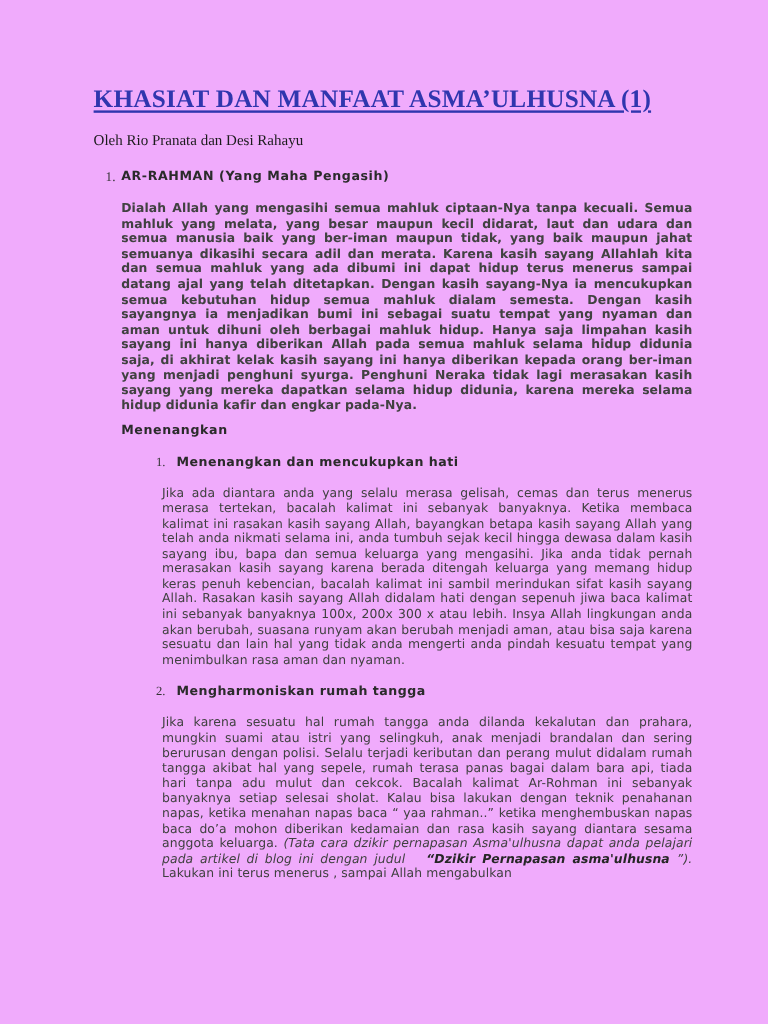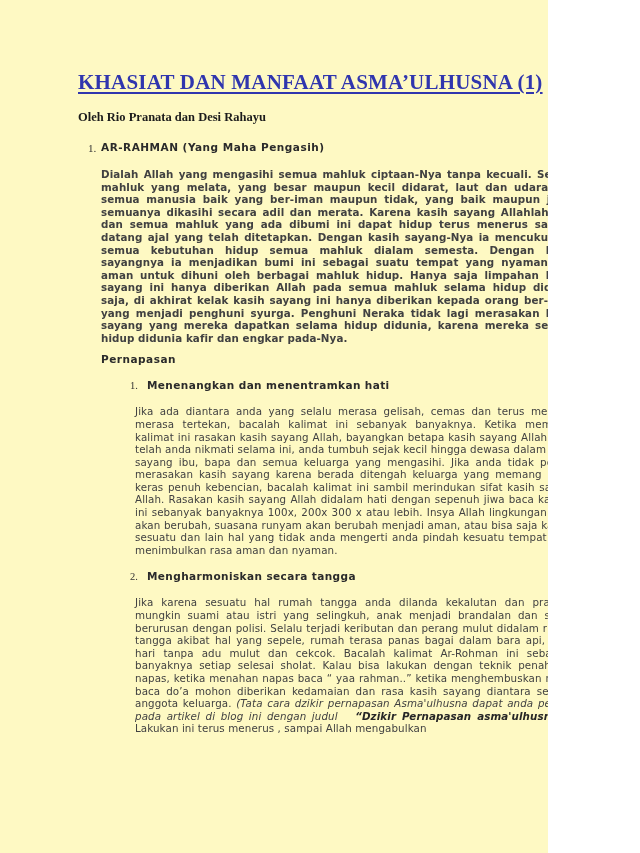--- a/index.html
+++ b/index.html
@@ -3,22 +3,22 @@
 <meta charset="utf-8">
 <style>
   html, body { margin: 0; padding: 0; }
   body {
     width: 640px; height: 853px;
     background: #ffffff;
     font-family: "DejaVu Sans", sans-serif;
   }
   .page {
     position: relative;
-    width: 548px; height: 853px;
-    background: #fef9c3;
+    width: 640px; height: 853px;
+    background: #f0abfc;
     overflow: hidden;
   }
   .content {
     position: absolute;
     left: 78px; top: 70px;
     width: 500px;
   }
   .doc-title {
     margin: 0;
     font-family: "Liberation Serif", serif;
@@ -27,21 +27,21 @@
     line-height: 24px;
     letter-spacing: 0.2px;
     color: #3036ae;
     text-decoration: underline;
     text-underline-offset: 3px;
     cursor: pointer;
   }
   .byline {
     margin-top: 16px;
     font-family: "Liberation Serif", serif;
-    font-weight: bold;
+    font-weight: normal;
     font-size: 12.5px;
     color: #1c1c1c;
   }
   .l1 { display: flex; margin-left: 10px; margin-top: 16px; }
   .l1-num {
     flex: none; width: 13px;
     font-family: "Liberation Serif", serif;
     font-size: 11px; color: #333333; padding-top: 1px;
   }
   .h-l1 {
@@ -86,30 +86,30 @@
 
     <div class="byline">Oleh Rio Pranata dan Desi Rahayu</div>
 
     <div class="l1">
       <div class="l1-num">1.</div>
       <div class="h-l1">AR-RAHMAN (Yang Maha Pengasih)</div>
     </div>
 
     <p class="para p-l1">Dialah Allah yang mengasihi semua mahluk ciptaan-Nya tanpa kecuali. Semua mahluk yang melata, yang besar maupun kecil didarat, laut dan udara dan semua manusia baik yang ber-iman maupun tidak, yang baik maupun jahat semuanya dikasihi secara adil dan merata. Karena kasih sayang Allahlah kita dan semua mahluk yang ada dibumi ini dapat hidup terus menerus sampai datang ajal yang telah ditetapkan. Dengan kasih sayang-Nya ia mencukupkan semua kebutuhan hidup semua mahluk dialam semesta. Dengan kasih sayangnya ia menjadikan bumi ini sebagai suatu tempat yang nyaman dan aman untuk dihuni oleh berbagai mahluk hidup. Hanya saja limpahan kasih sayang ini hanya diberikan Allah pada semua mahluk selama hidup didunia saja, di akhirat kelak kasih sayang ini hanya diberikan kepada orang ber-iman yang menjadi penghuni syurga. Penghuni Neraka tidak lagi merasakan kasih sayang yang mereka dapatkan selama hidup didunia, karena mereka selama hidup didunia kafir dan engkar pada-Nya.</p>
 
-    <div class="subhead">Pernapasan</div>
+    <div class="subhead">Menenangkan</div>
 
     <div class="l2">
       <div class="l2-num">1.</div>
-      <div class="h-l2">Menenangkan dan menentramkan hati</div>
+      <div class="h-l2">Menenangkan dan mencukupkan hati</div>
     </div>
 
     <p class="para p-l2"><span>Jika ada diantara anda yang selalu merasa gelisah, cemas dan terus menerus merasa tertekan, bacalah kalimat ini sebanyak banyaknya. Ketika membaca kalimat ini rasakan kasih sayang Allah, bayangkan betapa kasih sayang Allah yang telah anda nikmati selama ini, anda tumbuh sejak kecil hingga dewasa dalam kasih sayang ibu, bapa dan semua keluarga yang mengasihi. Jika anda tidak pernah merasakan kasih sayang karena berada ditengah keluarga yang memang hidup keras penuh kebencian, bacalah kalimat ini sambil merindukan sifat kasih sayang Allah. Rasakan kasih sayang Allah didalam hati dengan sepenuh jiwa baca kalimat ini sebanyak banyaknya 100x, 200x 300 x atau lebih. Insya Allah lingkungan anda akan berubah, suasana runyam akan berubah menjadi aman, atau bisa saja karena sesuatu dan lain hal yang tidak anda mengerti anda pindah kesuatu tempat yang menimbulkan rasa aman dan nyaman.</span></p>
 
     <div class="l2">
       <div class="l2-num">2.</div>
-      <div class="h-l2">Mengharmoniskan secara tangga</div>
+      <div class="h-l2">Mengharmoniskan rumah tangga</div>
     </div>
 
     <p class="para p-l2"><span>Jika karena sesuatu hal rumah tangga anda dilanda kekalutan dan prahara, mungkin suami atau istri yang selingkuh, anak menjadi brandalan dan sering berurusan dengan polisi. Selalu terjadi keributan dan perang mulut didalam rumah tangga akibat hal yang sepele, rumah terasa panas bagai dalam bara api, tiada hari tanpa adu mulut dan cekcok. Bacalah kalimat Ar-Rohman ini sebanyak banyaknya setiap selesai sholat. Kalau bisa lakukan dengan teknik penahanan napas, ketika menahan napas baca “ yaa rahman..” ketika menghembuskan napas baca do’a mohon diberikan kedamaian dan rasa kasih sayang diantara sesama anggota keluarga. </span><span class="it">(Tata cara dzikir pernapasan Asma'ulhusna dapat anda pelajari pada artikel di blog ini dengan judul </span><span class="bit">“Dzikir Pernapasan asma'ulhusna </span><span class="it">”).</span><span> Lakukan ini terus menerus , sampai Allah mengabulkan</span></p>
 
   </div>
 </div>
 
 </body></html>

